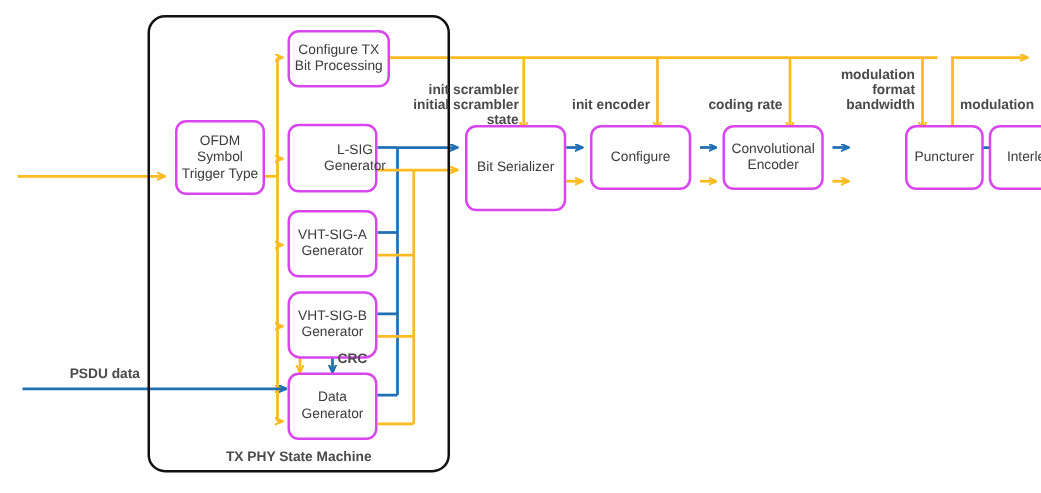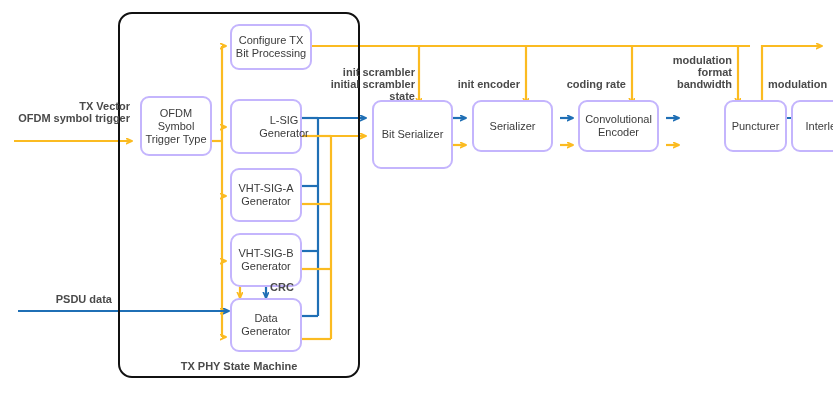--- a/index.html
+++ b/index.html
@@ -8,21 +8,21 @@
     width:833px;height:394px;
     background:#ffffff;
     font-family:"Liberation Sans","DejaVu Sans",sans-serif;
     overflow:hidden;
   }
   #wires{position:absolute;left:0;top:0;width:833px;height:394px;}
 
   .blk{
     position:absolute;
     box-sizing:border-box;
-    border:2px solid #c4b5fd;
+    border:2px solid #d946ef;
     border-radius:9px;
     background:#ffffff;
     color:#3b3b3b;
     font-size:11px;
     line-height:13px;
     display:flex;
     align-items:center;
     justify-content:center;
     text-align:center;
     white-space:pre-line;
@@ -165,31 +165,29 @@
 Generator</div>
 
   <div class="blk" style="left:230px;top:233px;width:72px;height:54px;border-radius:10px;">VHT-SIG-B
 Generator</div>
 
   <div class="blk" style="left:230px;top:298px;width:72px;height:54px;">Data
 Generator</div>
 
   <div class="blk" style="left:372px;top:100px;width:81px;height:69px;">Bit Serializer</div>
 
-  <div class="blk" style="left:472px;top:100px;width:81px;height:52px;">Serializer</div>
+  <div class="blk" style="left:472px;top:100px;width:81px;height:52px;">Configure</div>
 
   <div class="blk" style="left:578px;top:100px;width:81px;height:52px;">Convolutional
 Encoder</div>
 
   <div class="blk" style="left:724px;top:100px;width:63px;height:52px;text-align:center;">Puncturer</div>
 
   <div class="blk" style="left:791px;top:100px;width:81px;height:52px;">Interleaver</div>
 
-  <div class="lbl right" style="left:0px;top:100px;width:130px;">TX Vector
-OFDM symbol trigger</div>
 
   <div class="lbl right" style="left:0px;top:293px;width:112px;">PSDU data</div>
 
   <div class="lbl left" style="left:270px;top:281px;width:40px;">CRC</div>
 
   <div class="lbl right" style="left:305px;top:66px;width:110px;">init scrambler
 initial scrambler state</div>
 
   <div class="lbl right" style="left:442px;top:78px;width:78px;">init encoder</div>
 

